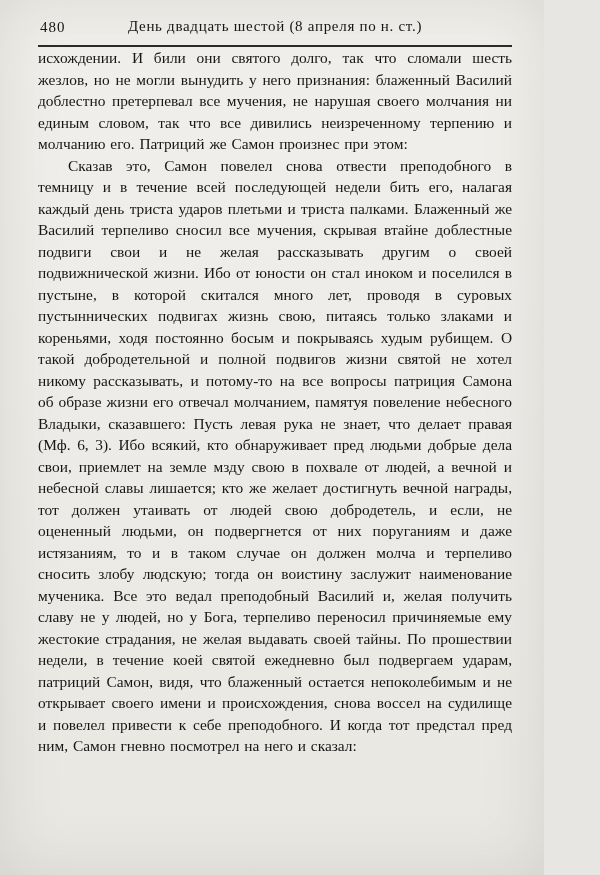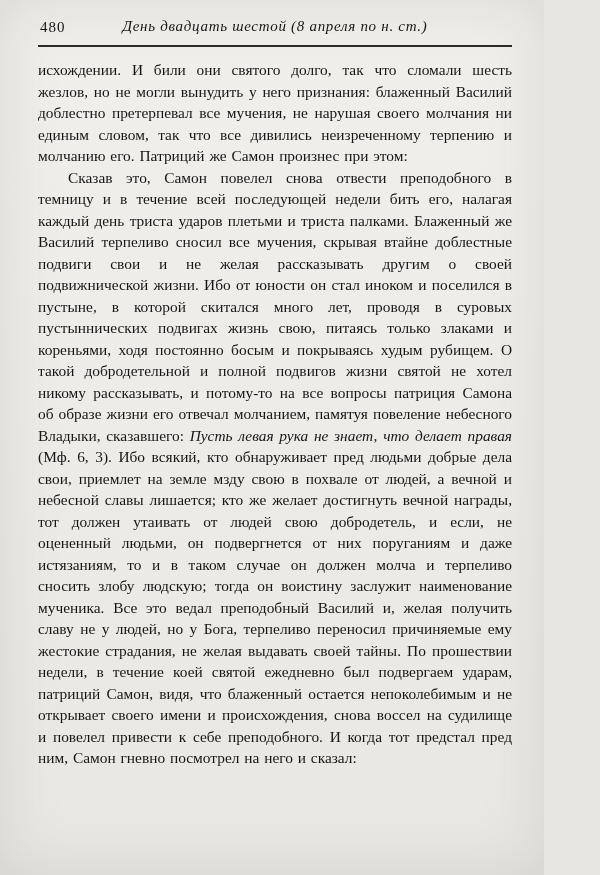--- a/index.html
+++ b/index.html
@@ -30,46 +30,44 @@
   .page-number {
     position: absolute;
     left: 2px;
     top: 1px;
     font-size: 15px;
     letter-spacing: 1px;
   }
   .header-title {
     display: block;
     text-align: center;
-    font-style: italic;
     font-size: 15px;
     letter-spacing: 0.7px;
     white-space: nowrap;
   }
   .header-rule {
     border: none;
     border-top: 2px solid #2c2b29;
     margin: 5px 0 0 0;
   }
   .body-text {
-    margin-top: 12px;
+    margin-top: 0;
     font-size: 15.4px;
     line-height: 21.5px;
     text-align: justify;
     word-spacing: 1px;
   }
   p.para {
     margin: 0;
     text-indent: 0;
   }
   p.para.indent {
     text-indent: 30px;
   }
   .italic {
-    font-style: italic;
   }
 </style>
 </head>
 <body>
 
 <div class="page">
   <div class="header">
     <span class="page-number">480</span>
     <span class="header-title">День двадцать шестой (8 апреля по н. ст.)</span>
   </div>

